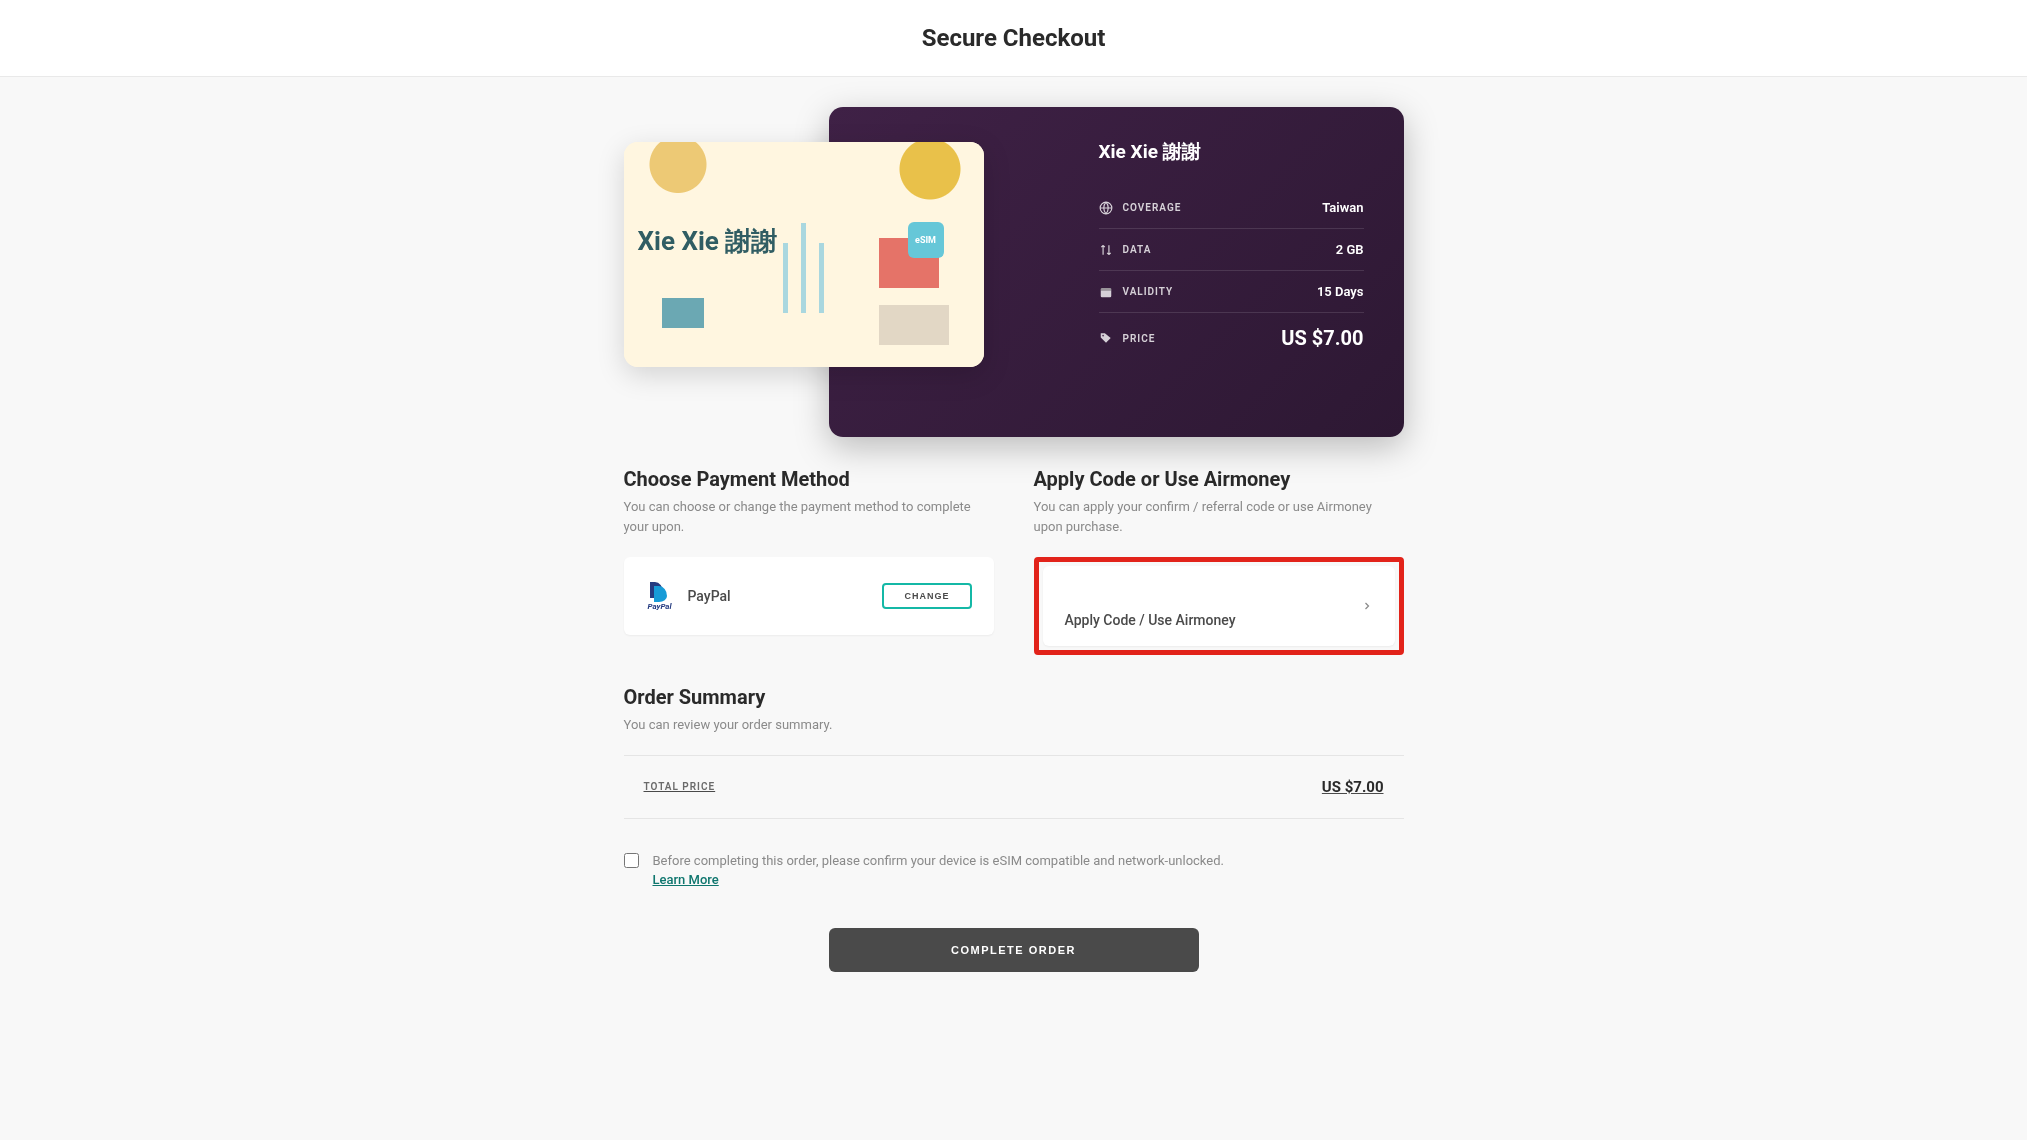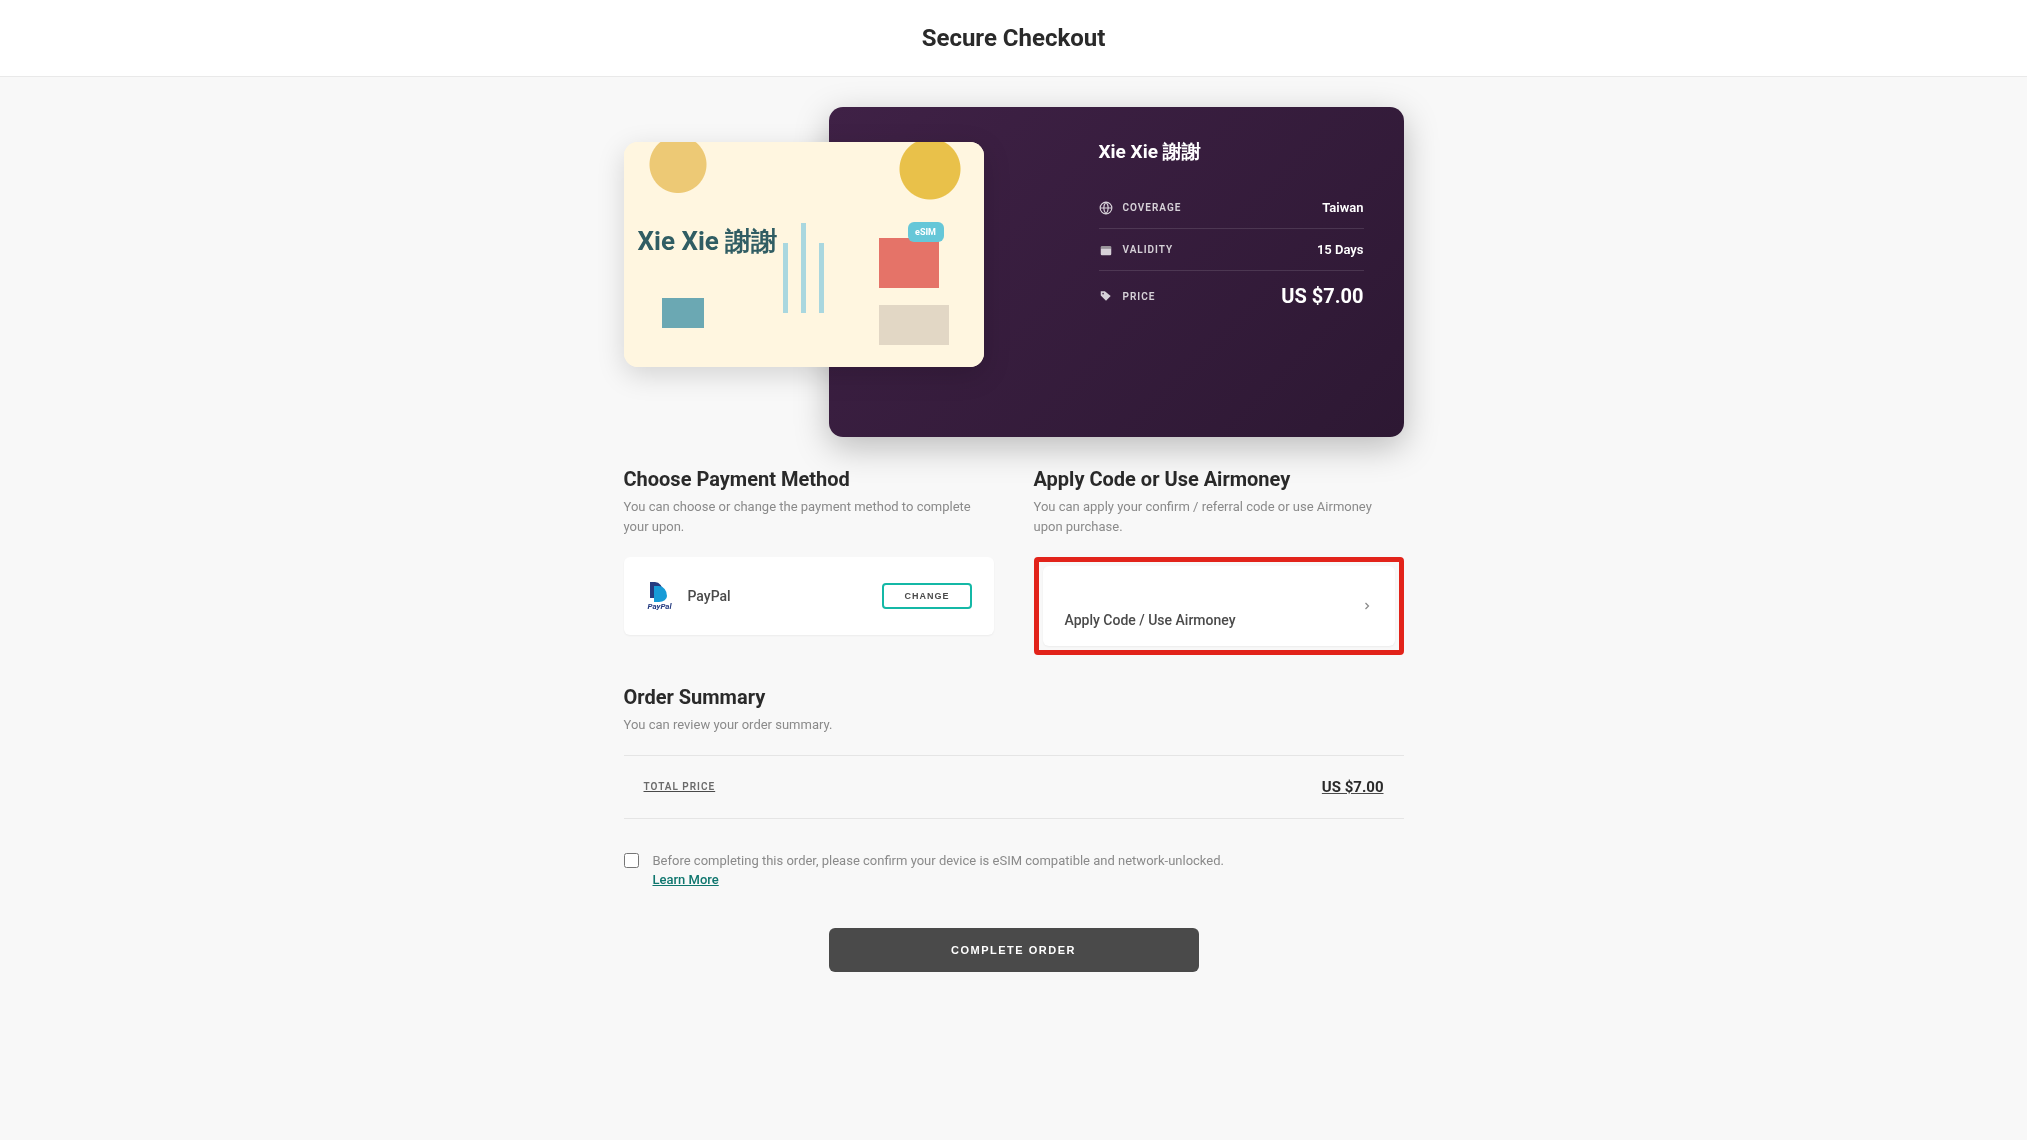--- a/index.html
+++ b/index.html
@@ -65,21 +65,21 @@
       top: 82px;
       font-size: 26px;
       font-weight: 700;
       color: #305d63;
     }
     .esim-badge {
       position: absolute;
       top: 80px;
       right: 40px;
       width: 36px;
-      height: 20px;
+      height: 36px;
       background: #66c7d8;
       border-radius: 6px;
       display: flex;
       align-items: center;
       justify-content: center;
       font-size: 9px;
       font-weight: 700;
       color: #fff;
     }
     .product-card {
@@ -313,20 +313,29 @@
         <div class="product-row-left">
           <svg class="row-icon" viewBox="0 0 24 24" fill="none" stroke="currentColor" stroke-width="2">
               <circle cx="12" cy="12" r="10"></circle>
               <path d="M2 12h20M12 2a15 15 0 010 20M12 2a15 15 0 000 20"></path>
             </svg>
           <span class="product-row-label">COVERAGE</span>
         </div>
         <span class="product-row-value">Taiwan</span>
       </div>
 
+      <div class="product-row">
+        <div class="product-row-left">
+          <svg class="row-icon" viewBox="0 0 24 24" fill="none" stroke="currentColor" stroke-width="2">
+              <path d="M7 4v16M7 4l-3 3M7 4l3 3M17 20V4M17 20l-3-3M17 20l3-3"></path>
+            </svg>
+          <span class="product-row-label">DATA</span>
+        </div>
+        <span class="product-row-value">2 GB</span>
+      </div>
 
       <div class="product-row">
         <div class="product-row-left">
           <svg class="row-icon" viewBox="0 0 24 24" fill="currentColor">
               <rect x="3" y="5" width="18" height="16" rx="2"></rect>
               <rect x="3" y="5" width="18" height="5" fill="rgba(0,0,0,0.3)"></rect>
             </svg>
           <span class="product-row-label">VALIDITY</span>
         </div>
         <span class="product-row-value">15 Days</span>

